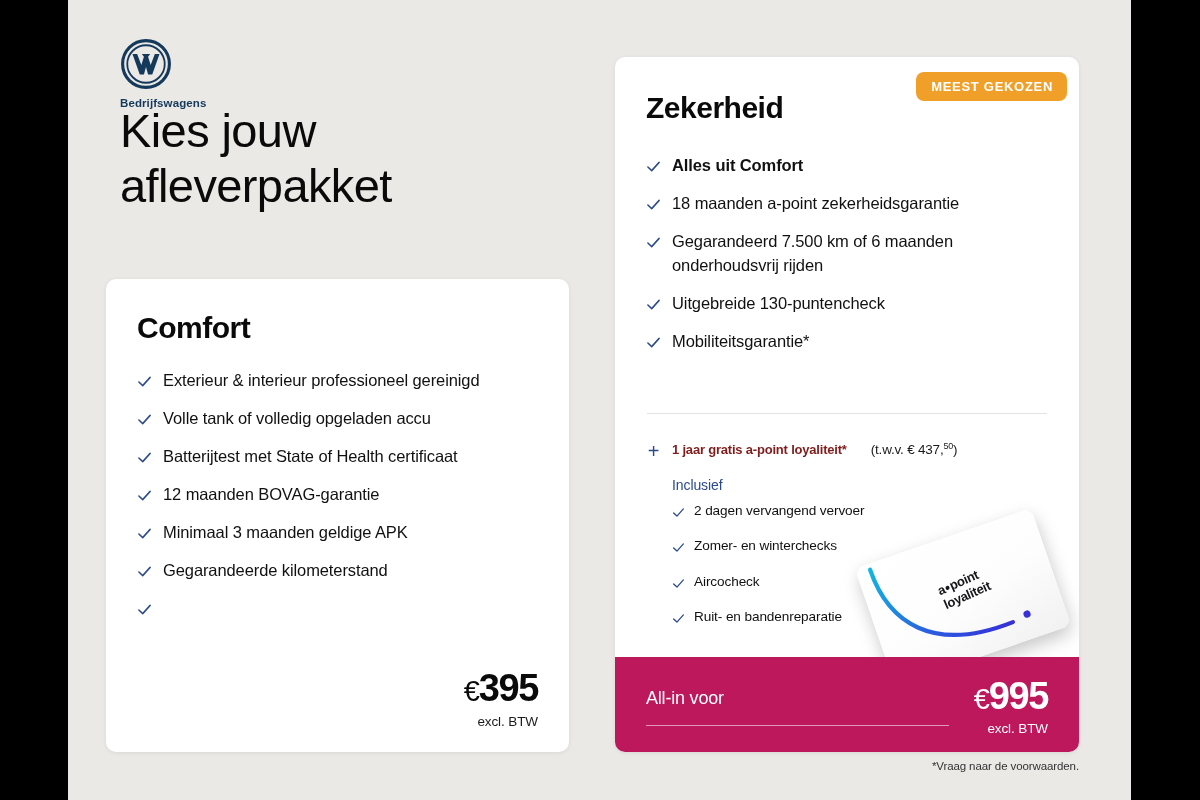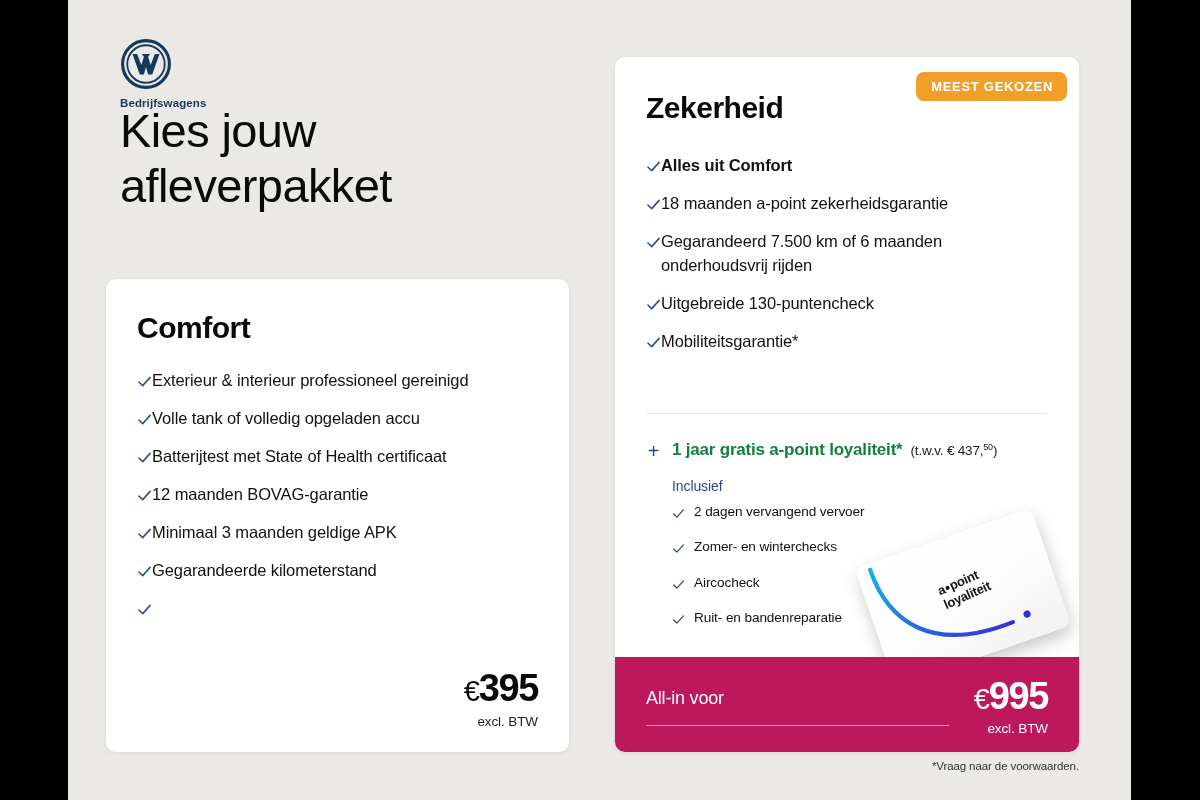--- a/index.html
+++ b/index.html
@@ -70,21 +70,21 @@
     font-weight: 700;
     letter-spacing: -.5px;
     color: #0a0a0a;
   }
 
   ul.feature-list { list-style: none; }
 
   ul.feature-list li {
     display: flex;
     align-items: flex-start;
-    gap: 0;
+    gap: 11px;
   }
 
   .check {
     flex: 0 0 auto;
     width: 15px;
     height: 15px;
     margin-top: 5px;
   }
   .check svg { display: block; width: 15px; height: 15px; }
 
@@ -162,30 +162,30 @@
     flex: 0 0 auto;
     width: 15px; height: 16px;
     margin-top: 3px;
     color: #2b4a8b;
     font-size: 20px;
     line-height: 16px;
     font-weight: 400;
     text-align: center;
   }
   .loyalty-title {
-    font-size: 17px;
-    font-weight: 700;
-    color: #15803d;
+    font-size: 13px;
+    font-weight: 700;
+    color: #7f1d1d;
     letter-spacing: -.2px;
   }
   .loyalty-worth {
     font-size: 13.5px;
     font-weight: 400;
     color: #1b1b1b;
-    margin-left: 8px;
+    margin-left: 24px;
     letter-spacing: -.2px;
     white-space: nowrap;
   }
   .loyalty-worth sup { font-size: 9px; vertical-align: super; }
 
   .inclusief {
     margin: 18px 0 0 26px;
     font-size: 14px;
     color: #2b4a8b;
     letter-spacing: -.1px;

